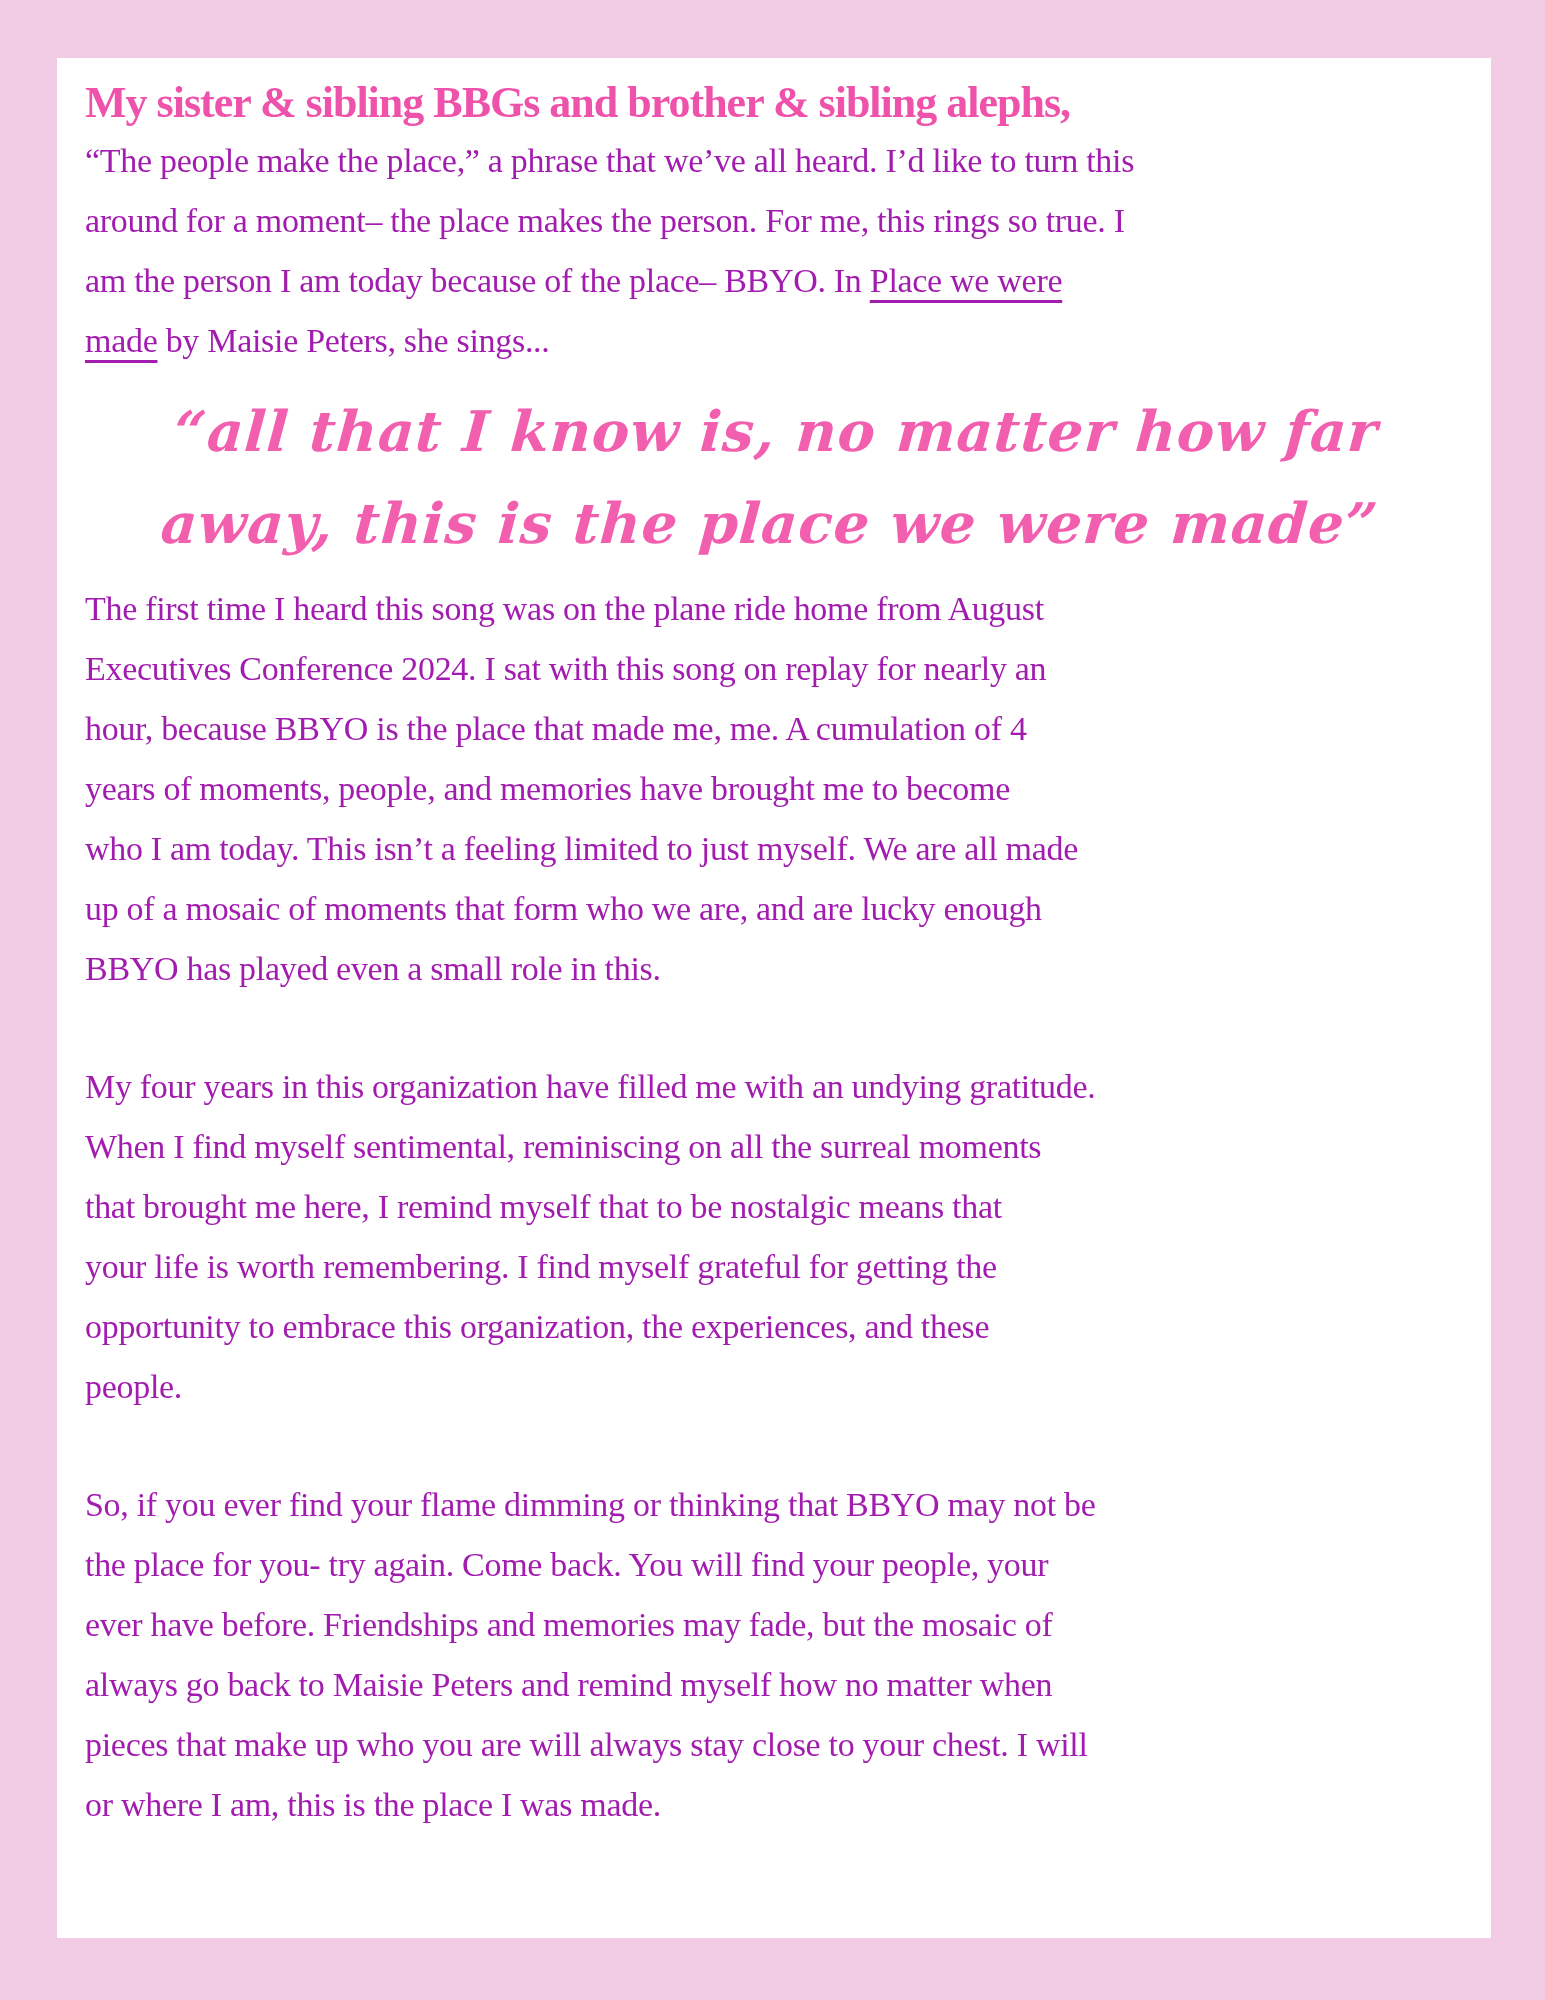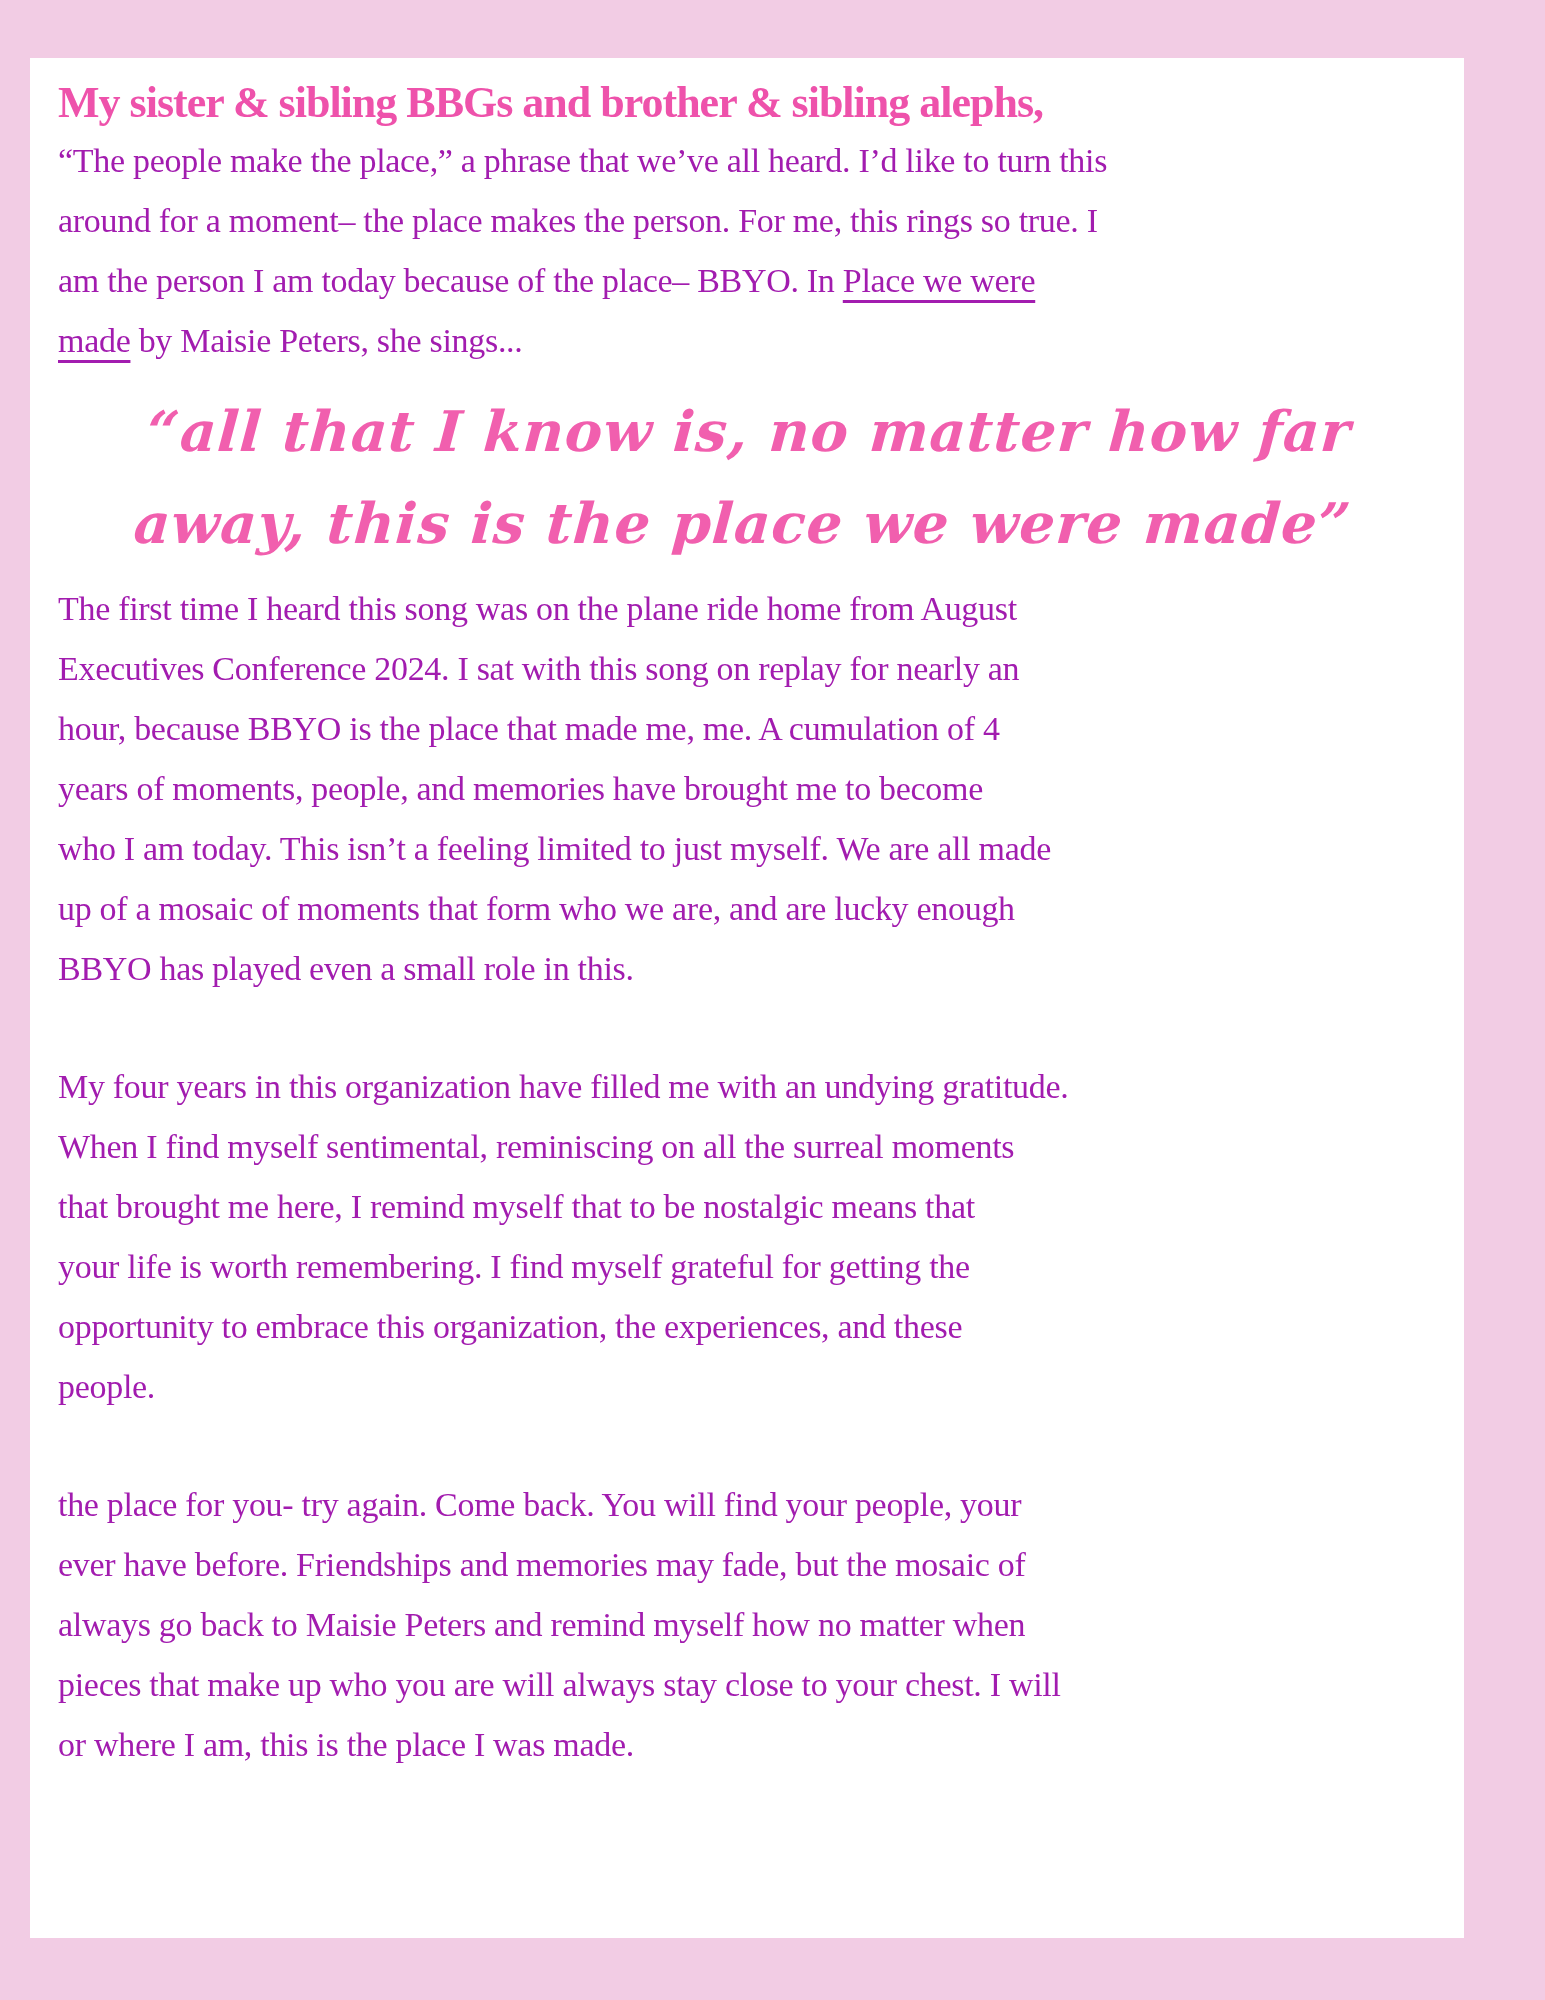--- a/index.html
+++ b/index.html
@@ -6,21 +6,21 @@
   body {
     width: 1545px;
     height: 2000px;
     background: #f2cce4;
     position: relative;
     font-family: "Liberation Serif", serif;
     overflow: hidden;
   }
   .sheet {
     position: absolute;
-    left: 30px;
+    left: 57px;
     top: 58px;
     width: 1434px;
     height: 1880px;
     background: #ffffff;
     box-sizing: border-box;
     padding: 16px 30px 0 28px;
   }
   .heading {
     font-size: 44px;
     font-weight: bold;
@@ -91,20 +91,21 @@
   <div class="body-text para gap-before">
       <div class="line"><span>My four years in this organization have filled me with an undying gratitude.</span></div>
       <div class="line"><span>When I find myself sentimental, reminiscing on all the surreal moments</span></div>
       <div class="line"><span>that brought me here, I remind myself that to be nostalgic means that</span></div>
       <div class="line"><span>your life is worth remembering. I find myself grateful for getting the</span></div>
       <div class="line"><span>opportunity to embrace this organization, the experiences, and these</span></div>
       <div class="line"><span>people.</span></div>
     </div>
 
   <div class="body-text para gap-before">
+      <div class="line"><span>So, if you ever find your flame dimming or thinking that BBYO may not be</span></div>
       <div class="line"><span>the place for you- try again. Come back. You will find your people, your</span></div>
       <div class="line"><span>ever have before. Friendships and memories may fade, but the mosaic of</span></div>
       <div class="line"><span>always go back to Maisie Peters and remind myself how no matter when</span></div>
       <div class="line"><span>pieces that make up who you are will always stay close to your chest. I will</span></div>
       <div class="line"><span>or where I am, this is the place I was made.</span></div>
     </div>
 
 </div>
 
 </body></html>

